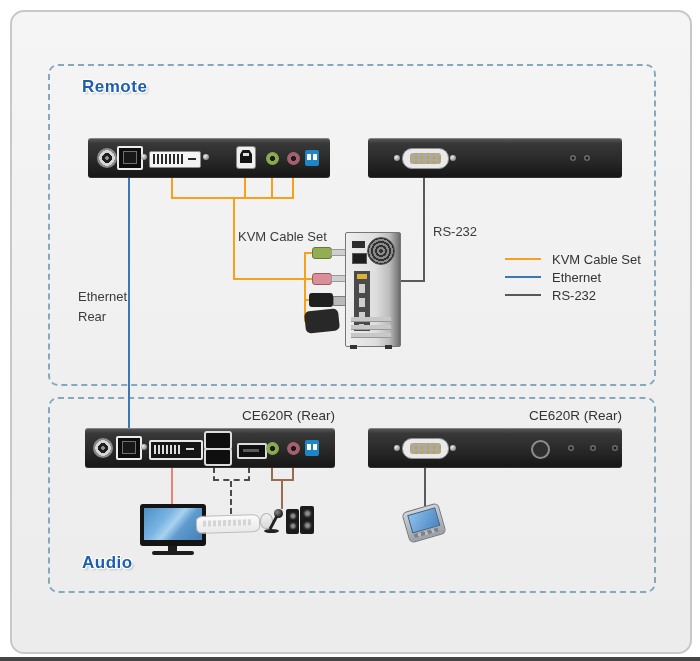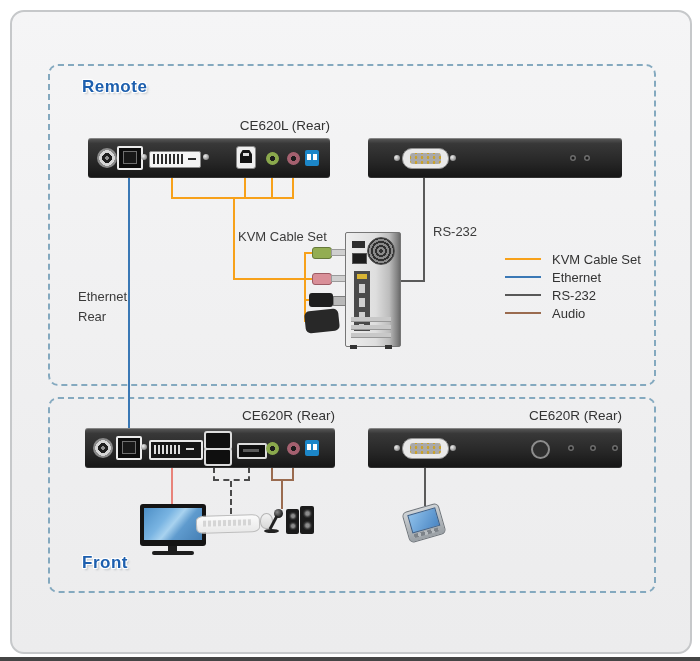--- a/index.html
+++ b/index.html
@@ -42,21 +42,21 @@
 </style>
 </head>
 <body>
 
 <div id="stage">
   <div class="abs card"></div>
 
   <div class="abs zone" style="left:48px;top:64px;width:604px;height:318px;"></div>
   <div class="abs zone" style="left:48px;top:397px;width:604px;height:192px;"></div>
   <div class="abs zone-label" style="left:82px;top:77px;">Remote</div>
-  <div class="abs zone-label" style="left:82px;top:553px;">Front</div>
+  <div class="abs zone-label" style="left:82px;top:553px;">Audio</div>
 
   <div class="abs eth" style="left:128px;top:178px;width:2px;height:250px;"></div>
 
   <div class="abs kvm" style="left:171px;top:178px;width:2px;height:21px;"></div>
   <div class="abs kvm" style="left:244px;top:178px;width:2px;height:21px;"></div>
   <div class="abs kvm" style="left:271px;top:178px;width:2px;height:21px;"></div>
   <div class="abs kvm" style="left:292px;top:178px;width:2px;height:21px;"></div>
   <div class="abs kvm" style="left:171px;top:197px;width:123px;height:2px;"></div>
   <div class="abs kvm" style="left:233px;top:197px;width:2px;height:83px;"></div>
   <div class="abs kvm" style="left:233px;top:278px;width:85px;height:2px;"></div>
@@ -72,21 +72,20 @@
   <div class="abs usb-dash-v" style="left:213px;top:468px;height:13px;"></div>
   <div class="abs usb-dash-v" style="left:248px;top:468px;height:13px;"></div>
   <div class="abs usb-dash-h" style="left:213px;top:479px;width:37px;"></div>
   <div class="abs usb-dash-v" style="left:230px;top:481px;height:33px;"></div>
   <div class="abs audio-line" style="left:271px;top:468px;width:2px;height:13px;"></div>
   <div class="abs audio-line" style="left:292px;top:468px;width:2px;height:13px;"></div>
   <div class="abs audio-line" style="left:271px;top:479px;width:23px;height:2px;"></div>
   <div class="abs audio-line" style="left:281px;top:481px;width:2px;height:28px;"></div>
   <div class="abs gray-line" style="left:424px;top:468px;width:2px;height:38px;"></div>
 
-  <div class="abs panel-label" style="left:88px;top:118px;width:242px;">CE620L (Rear)</div>
   <div class="abs panel" style="left:88px;top:138px;width:242px;height:40px;">
     <div class="abs powerjack" style="left:9px;top:10px;"></div>
     <div class="abs rj45" style="left:29px;top:8px;width:22px;height:20px;">
       <div class="abs" style="left:4px;top:3px;width:12px;height:11px;border:1px solid #6f6f6f;background:#181818;"></div>
     </div>
     <div class="abs screw" style="left:53px;top:16px;"></div>
     <div class="abs" style="left:61px;top:13px;width:50px;height:15px;background:#f4f4f4;border:1px solid #8a8a8a;border-radius:2px;">
       <div class="abs" style="left:3px;top:2px;width:30px;height:10px;background-image:repeating-linear-gradient(90deg,#2b2b2b 0 2px,#f4f4f4 2px 4px),repeating-linear-gradient(0deg,#2b2b2b 0 2px,transparent 2px 3.5px);background-blend-mode:lighten;background:repeating-linear-gradient(90deg,#2b2b2b 0 2px,#f4f4f4 2px 4px);"></div>
       <div class="abs" style="left:38px;top:6px;width:8px;height:2px;background:#2b2b2b;"></div>
     </div>
@@ -219,20 +218,16 @@
       <div class="lg-label">KVM Cable Set</div>
     </div>
     <div class="lg-row">
       <div class="lg-line" style="border-top: 2px solid rgb(58, 120, 181);"></div>
       <div class="lg-label">Ethernet</div>
     </div>
     <div class="lg-row">
       <div class="lg-line" style="border-top: 2px solid rgb(88, 88, 88);"></div>
       <div class="lg-label">RS-232</div>
     </div>
-    <div class="lg-row">
-      <div class="lg-line" style="border-top: 2px solid rgb(154, 107, 79);"></div>
-      <div class="lg-label">Audio</div>
-    </div>
   </div>
 
   <div class="abs bottom-bar"></div>
 </div>
 
 </body></html>

